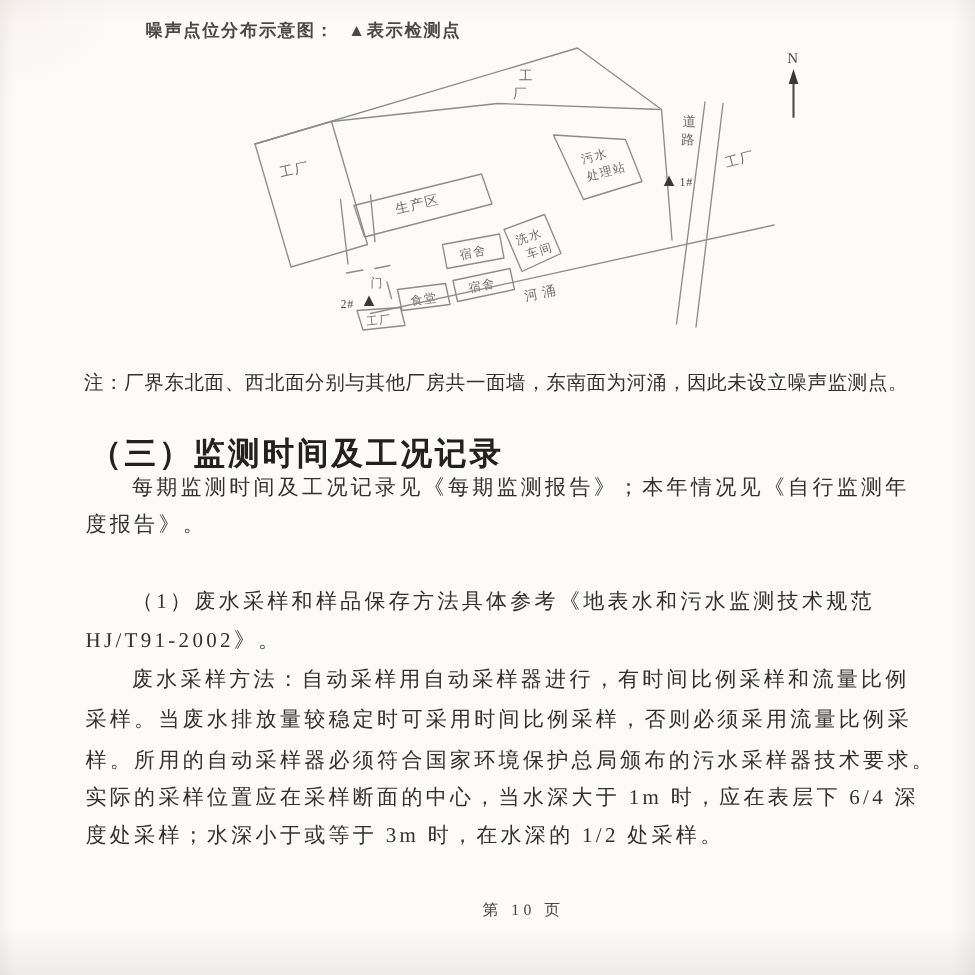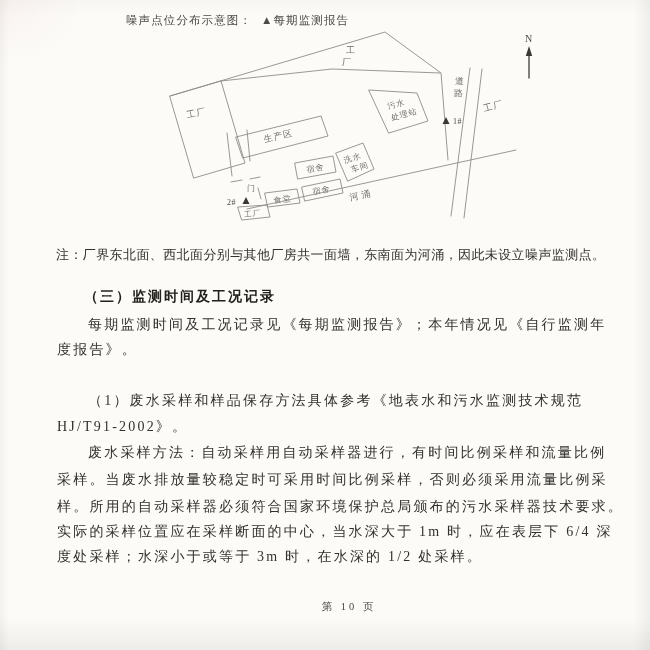--- a/index.html
+++ b/index.html
@@ -7,55 +7,55 @@
     position:relative;width:650px;height:650px;overflow:hidden;
     font-family:"Liberation Serif","DejaVu Serif",serif;
     background:
       radial-gradient(ellipse 120px 90px at 0% 0%, rgba(224,178,178,0.12), transparent 70%),
       linear-gradient(to right, rgba(0,0,0,0.04), transparent 1.5%, transparent 97.5%, rgba(0,0,0,0.05)),
       linear-gradient(to bottom, rgba(0,0,0,0.02), transparent 2.5%, transparent 95%, rgba(0,0,0,0.06)),
       #fcfbf8;
     color:#2f2d2a;
   }
   .dg-title{
-    position:absolute;left:126px;top:13px;display:flex;gap:9px;
-    font-size:11.5px;font-weight:400;letter-spacing:1.1px;color:#4b4845;white-space:nowrap;
+    position:absolute;left:97px;top:13px;display:flex;gap:9px;
+    font-size:11.5px;font-weight:700;letter-spacing:1.1px;color:#4b4845;white-space:nowrap;
   }
   svg.diagram{position:absolute;left:0;top:0;}
   svg.diagram path, svg.diagram line{fill:none;stroke:#8f8c88;stroke-width:0.9;stroke-linejoin:round;stroke-linecap:round;}
   svg.diagram text{fill:#6e6b67;font-size:9px;font-family:"Liberation Serif","DejaVu Serif",serif;letter-spacing:1px;}
   svg.diagram .mark{fill:#3a3835;stroke:none;}
   svg.diagram .pt{font-size:8px;fill:#4d4a47;letter-spacing:0.5px;}
   svg.diagram .sm{font-size:8px;}
   svg.diagram .xs{font-size:7.5px;}
   .note{
     position:absolute;left:56px;top:246px;width:574px;white-space:nowrap;
     font-size:13px;font-weight:400;letter-spacing:0.4px;color:#33302c;
   }
   .h-sec{
-    position:absolute;left:60px;font-size:14px;font-weight:700;letter-spacing:2px;color:#23211e;white-space:nowrap;margin-left:24px;
+    position:absolute;left:60px;font-size:21px;font-weight:700;letter-spacing:2px;color:#23211e;white-space:nowrap;
   }
   .bline{
     position:absolute;left:57px;width:566px;font-size:14px;letter-spacing:2.2px;
     color:#33312d;white-space:nowrap;
   }
   .indent{padding-left:31px;}
   .footer{
     position:absolute;left:0;top:600px;width:650px;text-align:center;
     font-size:10.5px;letter-spacing:3px;color:#4a4744;padding-left:24px;
   }
 </style>
 </head>
 <body>
 
 <div class="page">
 
   <div class="dg-title">
     <span>噪声点位分布示意图：</span>
-    <span>▲每期监测报告</span>
+    <span>▲表示检测点</span>
   </div>
 
   <svg class="diagram" width="650" height="240" viewBox="0 0 650 240">
 
     <g>
       <path d="M170,96 L385,32 L441,73 L448,160"></path>
       <path d="M221,81 L332,69 L440,73"></path>
     </g>
 
     <g>

